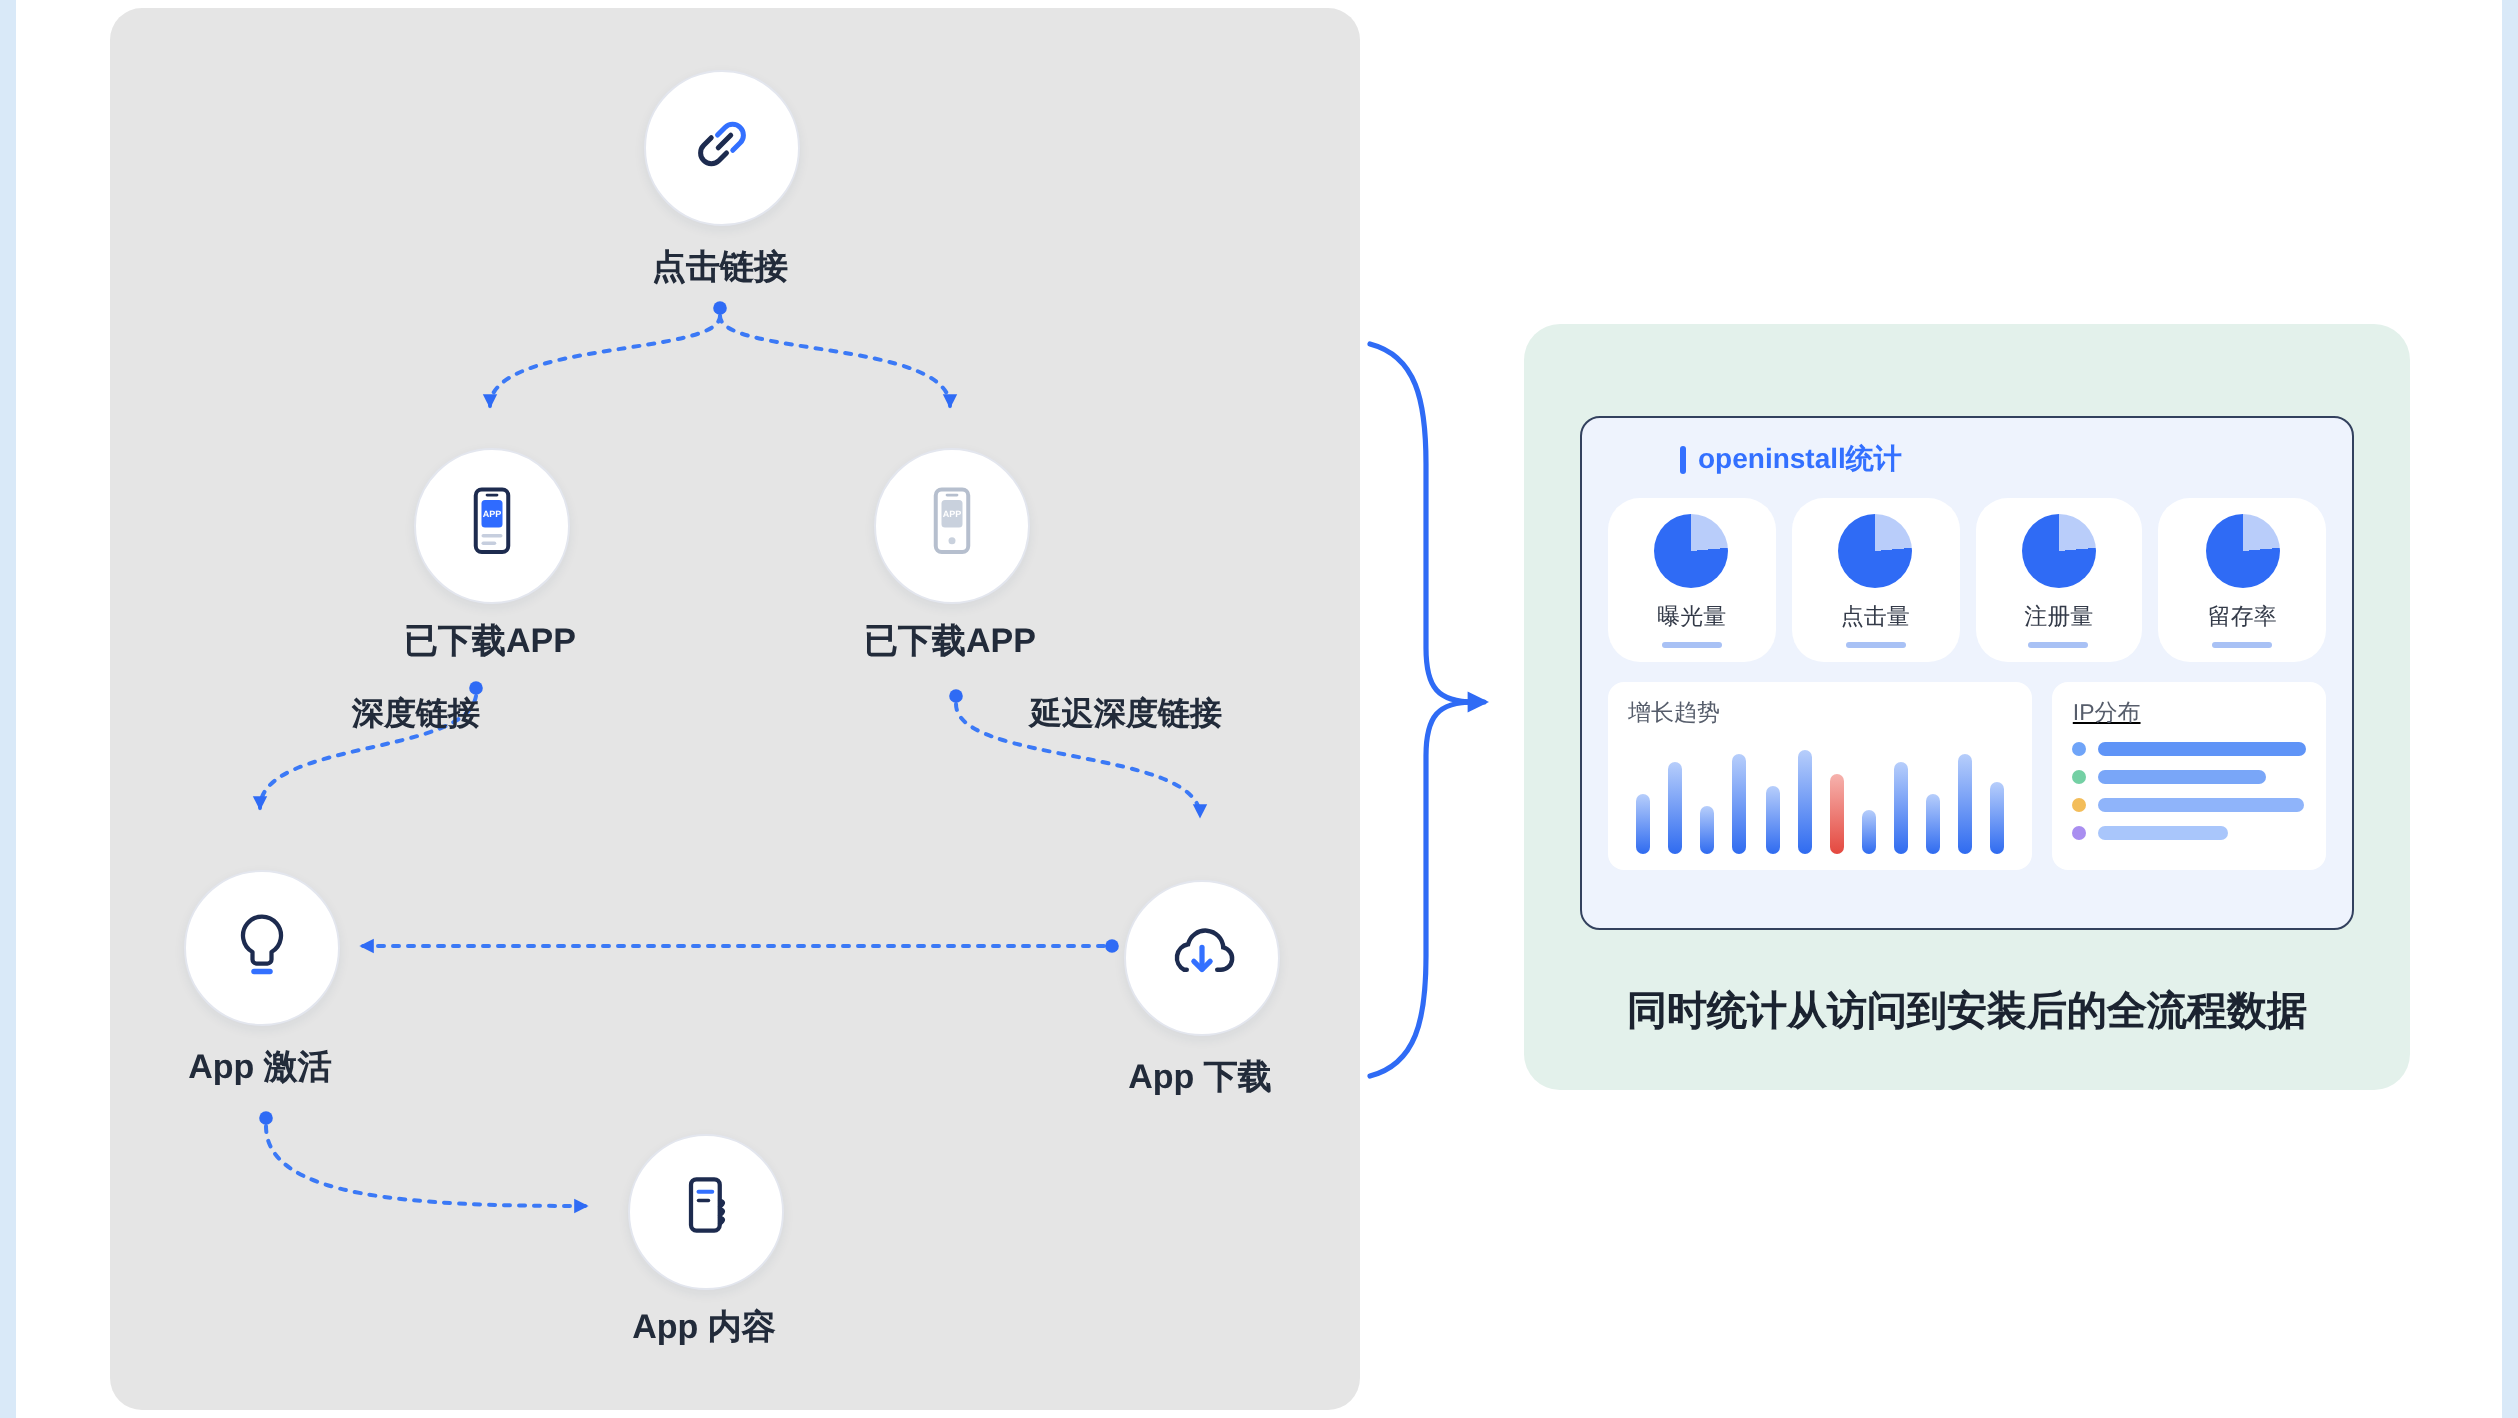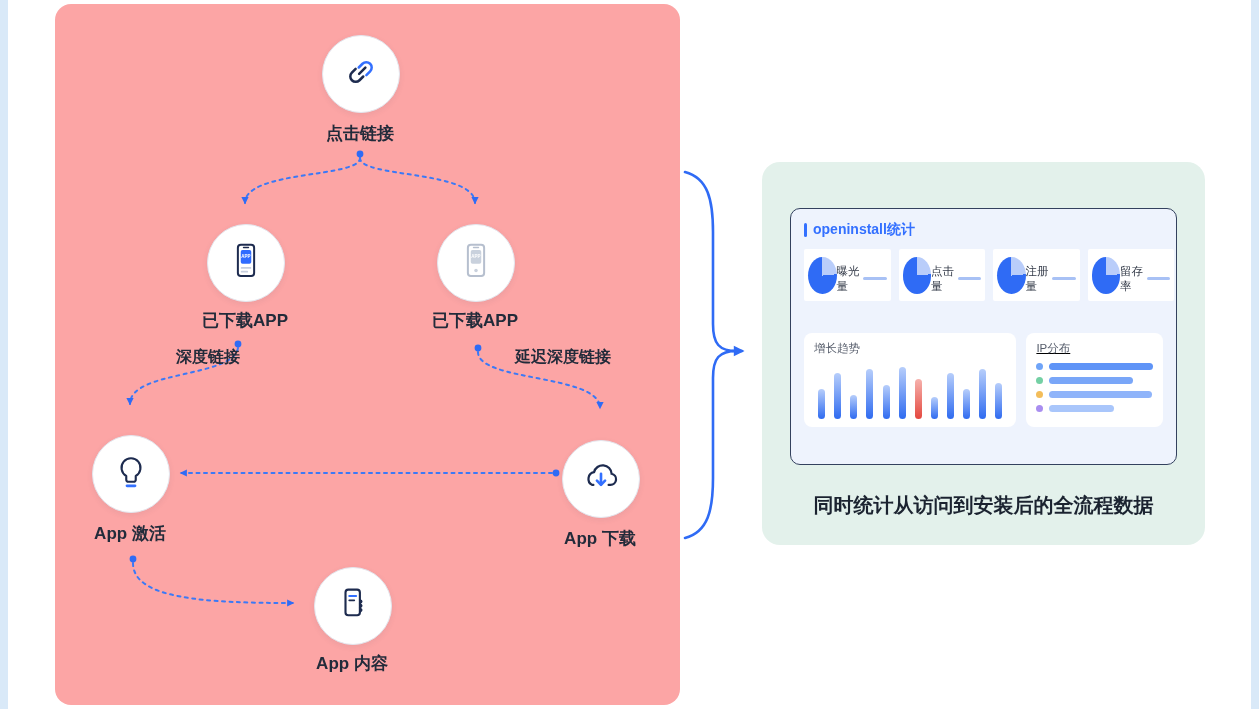--- a/index.html
+++ b/index.html
@@ -2,45 +2,45 @@
 <html><head>
 <meta charset="utf-8">
 <style>
   html,body{margin:0;padding:0;background:#ffffff;font-family:"Liberation Sans",sans-serif;}
   #canvas{position:relative;width:1259px;height:709px;background:#ffffff;overflow:hidden;}
   .frame-strip{position:absolute;top:0;bottom:0;width:8px;background:#d9e9f8;}
   .frame-strip.left{left:0;}
   .frame-strip.right{right:0;}
 
   
-  .flow-panel{position:absolute;left:55px;top:4px;width:625px;height:701px;background:#fca5a5;border-radius:16px;}
+  .flow-panel{position:absolute;left:55px;top:4px;width:625px;height:701px;background:#e5e5e5;border-radius:16px;}
   .edges{position:absolute;left:0;top:0;}
   .node{position:absolute;width:76px;height:76px;border-radius:50%;background:#ffffff;border:1px solid #e3e6ee;
         box-shadow:0 2px 6px rgba(30,50,90,.07);display:flex;align-items:center;justify-content:center;}
   .flow-label{position:absolute;font-weight:700;font-size:17px;color:#222b3a;text-align:center;}
   .edge-label{position:absolute;font-weight:700;font-size:16px;color:#222b3a;text-align:right;}
 
   
   .bracket{position:absolute;left:680px;top:160px;}
 
   
   .result-panel{position:absolute;left:762px;top:162px;width:443px;height:383px;background:#e3f1eb;border-radius:18px;}
   .dash-card{position:absolute;left:28px;top:46px;width:387px;height:257px;background:#eef3fd;border:1.5px solid #33415e;
              border-radius:10px;padding:12px 13px;box-sizing:border-box;}
-  .dash-header{display:flex;align-items:center;gap:6px;}
+  .dash-header{display:flex;align-items:center;gap:6px;margin-left:36px;}
   .dash-bar{width:3px;height:14px;background:#3370ff;border-radius:2px;}
   .dash-title{color:#3370ff;font-size:14px;font-weight:700;}
   .stats-row{display:flex;gap:8px;margin-top:10px;}
-  .stat-card{flex:1;background:#ffffff;border-radius:2px;padding:8px 4px 7px;display:flex;flex-direction:row;
+  .stat-card{flex:1;background:#ffffff;border-radius:16px;padding:8px 4px 7px;display:flex;flex-direction:column;
              align-items:center;}
   .pie{width:37px;height:37px;border-radius:50%;background:conic-gradient(#b9cdfa 0deg 85deg,#2f6bf5 85deg 360deg);}
   .stat-label{font-size:11.5px;color:#333a48;margin-top:7px;}
   .stat-underline{width:30px;height:3px;border-radius:2px;background:#a8c1f5;margin-top:5px;}
   .bottom-row{display:flex;gap:10px;margin-top:10px;}
-  .panel{background:#ffffff;border-radius:8px;padding:8px 10px;box-sizing:border-box;margin-top:22px;}
+  .panel{background:#ffffff;border-radius:8px;padding:8px 10px;box-sizing:border-box;}
   .panel.trend{flex:1.65;}
   .panel.ip{flex:1;text-decoration:underline;}
   .panel-title{font-size:11.5px;color:#565d6b;}
   .trend-bars{height:56px;display:flex;align-items:flex-end;justify-content:space-between;margin-top:7px;padding:0 4px;}
   .bar{width:7px;border-radius:3.5px;background:linear-gradient(to top,#2f6bf0,#b7cefb);}
   .bar.red{background:linear-gradient(to top,#e4483f,#f6b2ad);}
   .ip-rows{margin-top:6px;}
   .ip-row{display:flex;align-items:center;gap:6px;margin-top:7px;}
   .ip-dot{width:7px;height:7px;border-radius:50%;flex:none;}
   .ip-bar{height:7px;border-radius:3.5px;display:block;}

